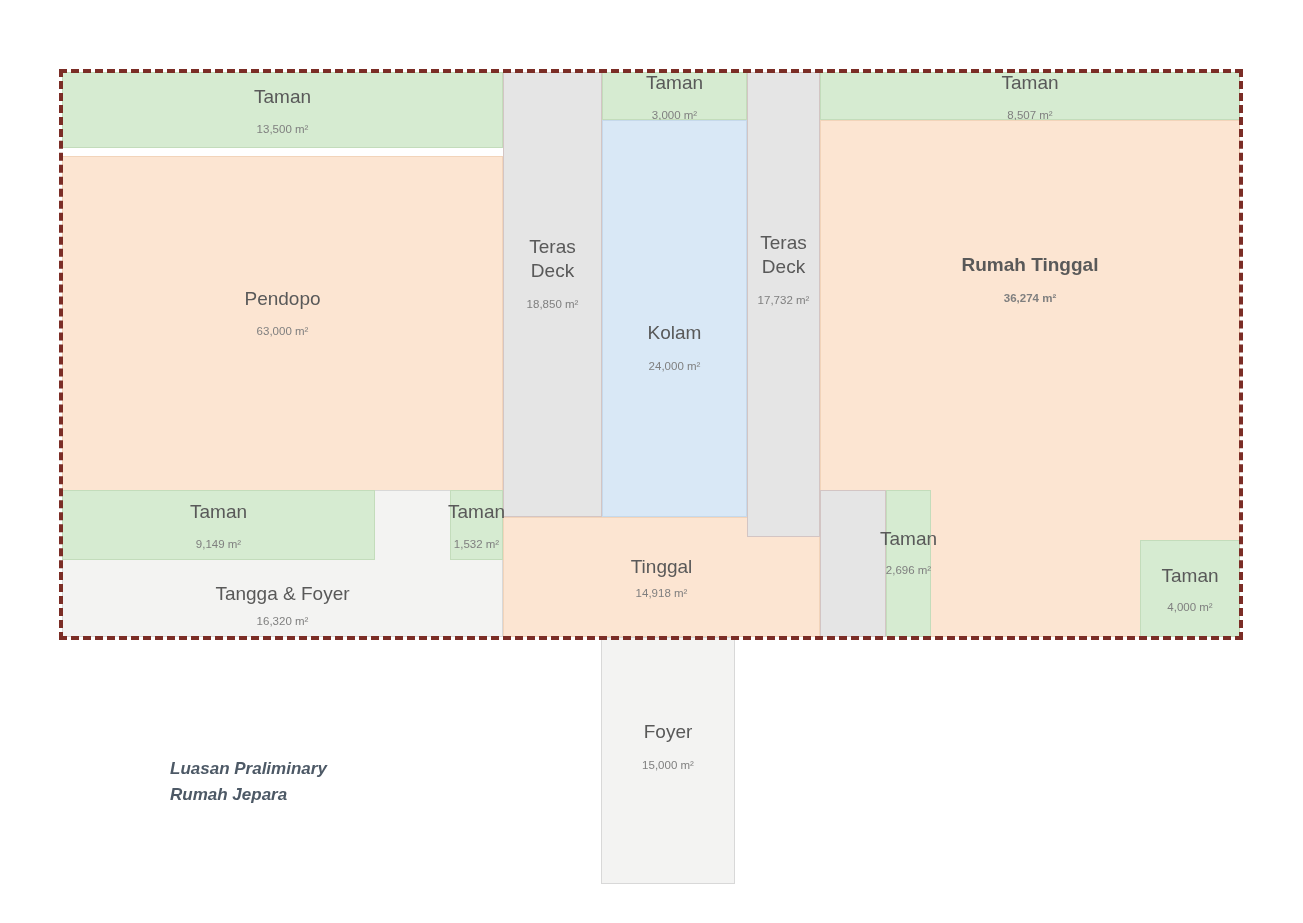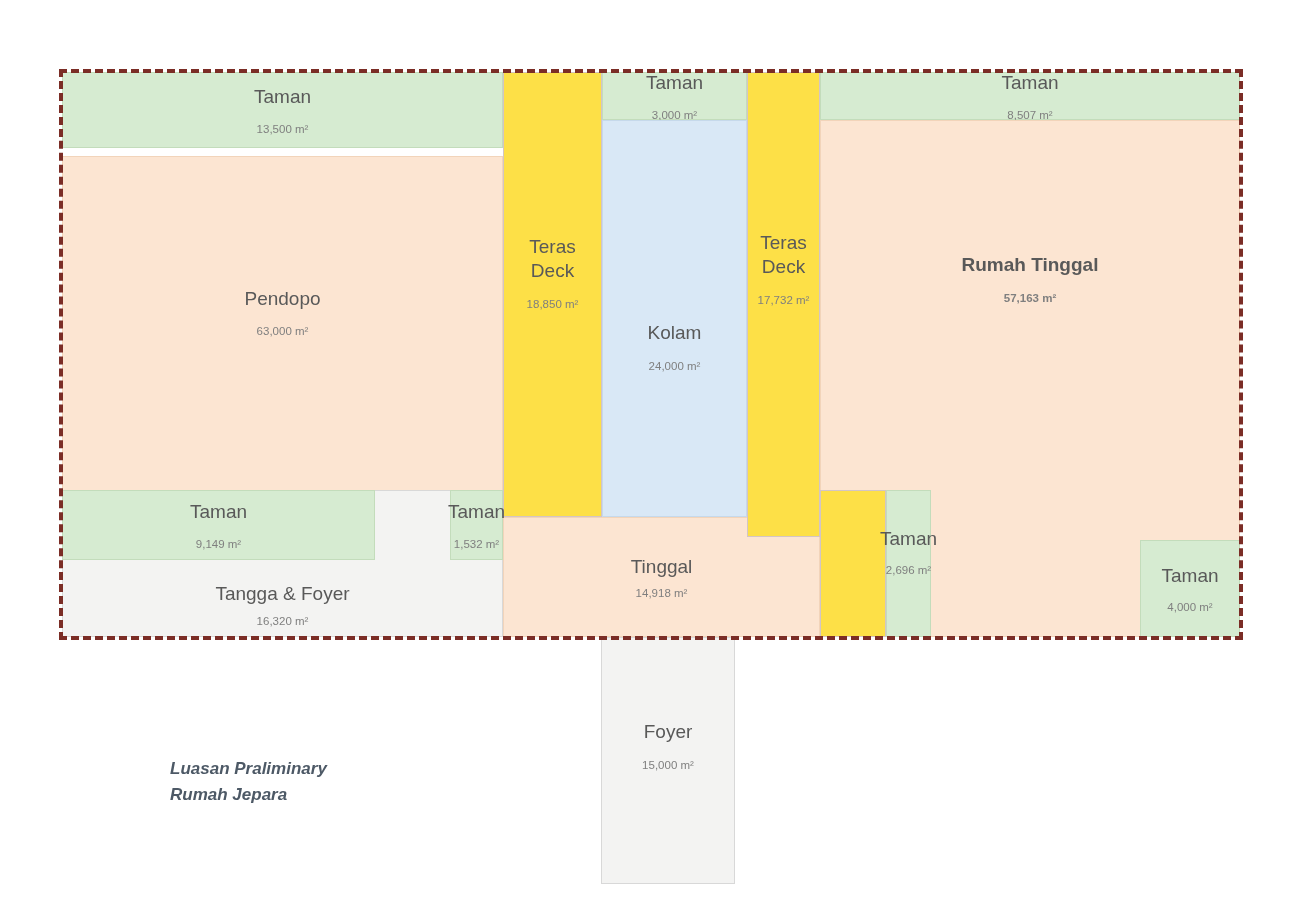--- a/index.html
+++ b/index.html
@@ -36,21 +36,21 @@
     font-size: 11.5px;
     color: #7f7f7f;
     white-space: nowrap;
     margin-top: 14px;
   }
   .region .r-area.gap-md { margin-top: 9px; }
   .region .r-area.gap-lg { margin-top: 16px; }
 
   .c-garden      { background: #d6ebd1; border: 1px solid #c3dcbb; }
   .c-building    { background: #fce5d2; border: 1px solid #f2d4ba; }
-  .c-deck        { background: #fde047; border: 1px solid #d3c5c4; }
+  .c-deck        { background: #e5e5e5; border: 1px solid #d3c5c4; }
   .c-pool        { background: #d9e8f6; border: 1px solid #c6d9eb; }
   .c-circulation { background: #f3f3f2; border: 1px solid #d8d8d8; align-items: center; }
 
   
   #r-taman-tl  { left: 62px;   top: 72px;  width: 441px; height: 76px; }
   #r-pendopo   { left: 62px;   top: 156px; width: 441px; height: 342px; padding-bottom: 30px; }
   #r-tangga    { left: 62px;   top: 490px; width: 441px; height: 147px; padding-top: 82px; }
   #r-taman-l   { left: 62px;   top: 490px; width: 313px; height: 70px; }
   #r-taman-s   { left: 450px;  top: 490px; width: 53px;  height: 70px; }
   #r-teras-l   { left: 503px;  top: 72px;  width: 99px;  height: 445px; padding-bottom: 44px; }
@@ -146,21 +146,21 @@
     <span class="r-area gap-lg">17,732 m²</span>
   </div>
 
   <div class="region c-garden" id="r-taman-tr">
     <span class="r-name">Taman</span>
     <span class="r-area">8,507 m²</span>
   </div>
 
   <div class="region c-building" id="r-rumah">
     <span class="r-name">Rumah Tinggal</span>
-    <span class="r-area gap-lg">57,163 m²</span>
+    <span class="r-area gap-lg">36,274 m²</span>
   </div>
 
   <div class="region c-deck overlay" id="r-strip"></div>
 
   <div class="region c-garden overlay" id="r-taman-mr">
     <span class="r-name">Taman</span>
     <span class="r-area">2,696 m²</span>
   </div>
 
   <div class="region c-garden overlay" id="r-taman-br">

